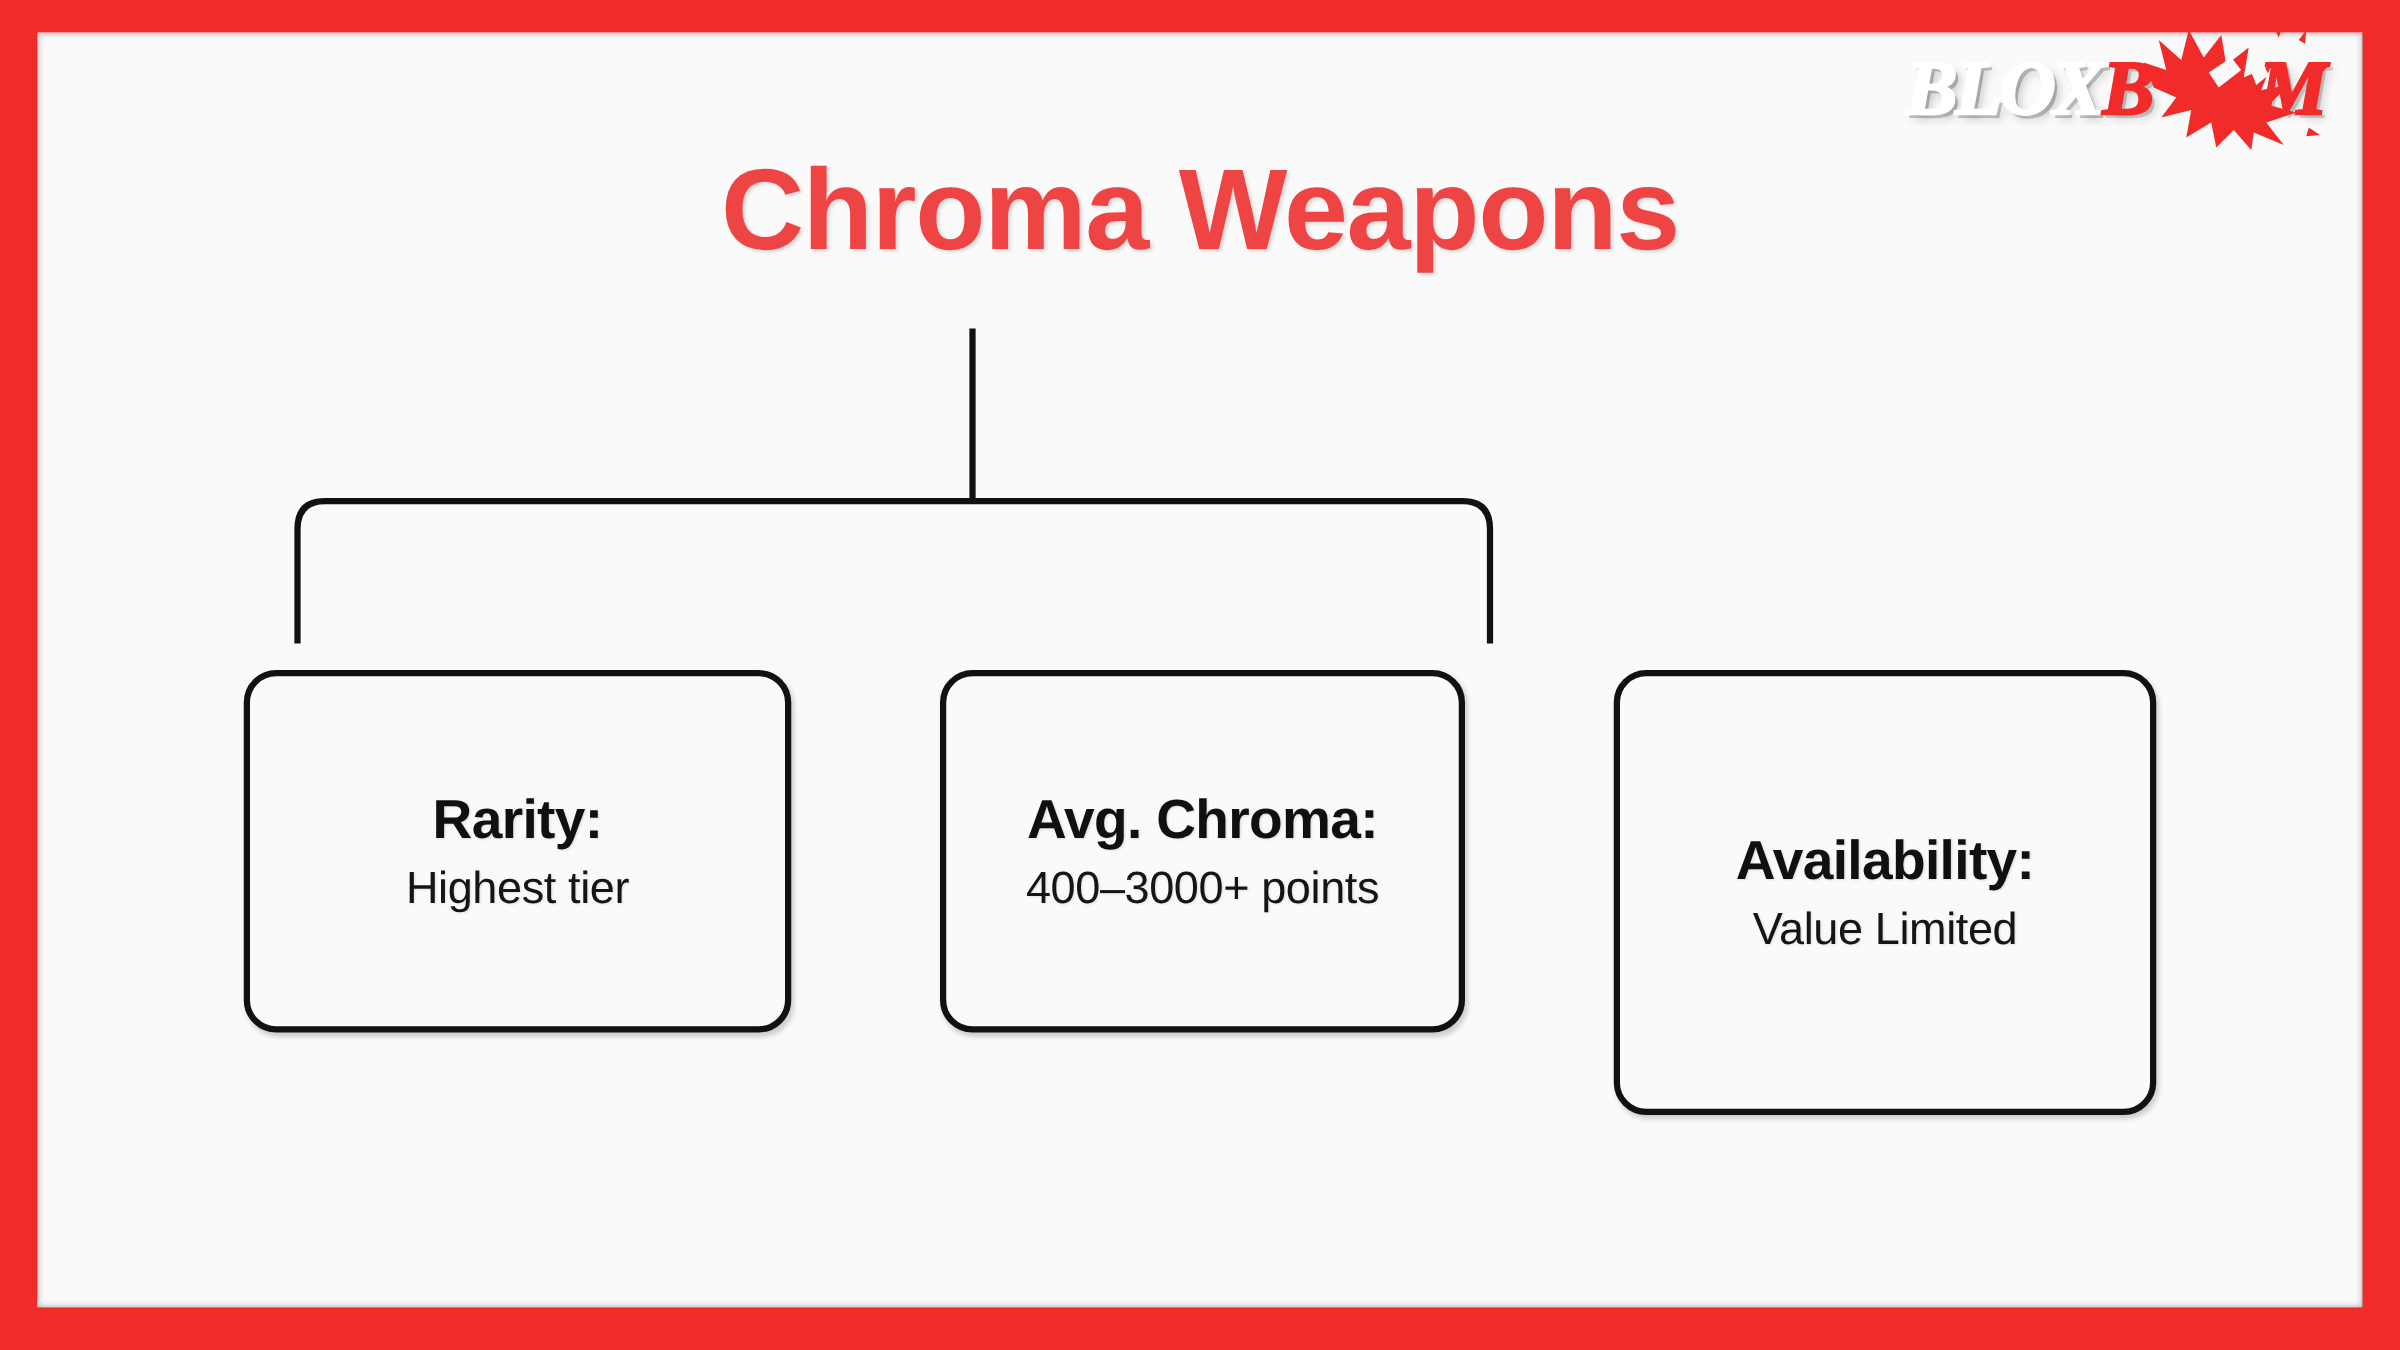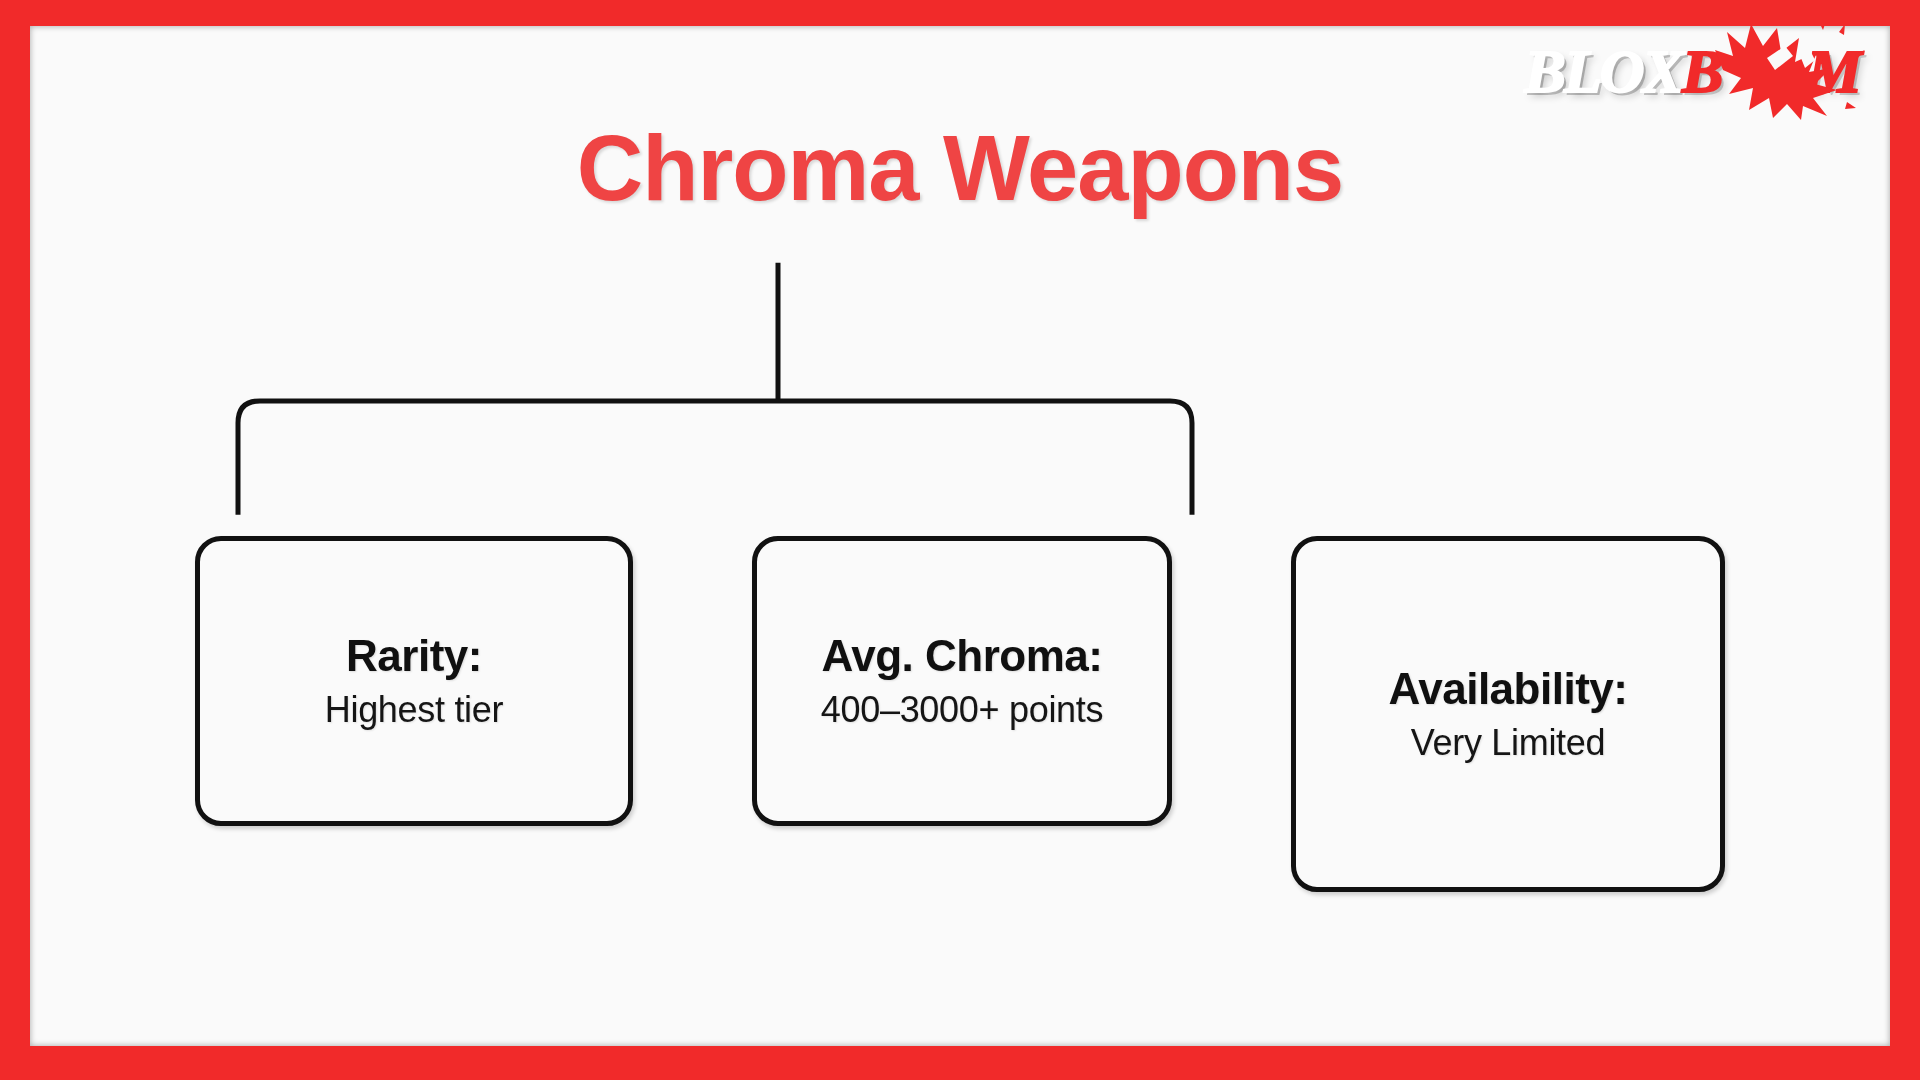--- a/index.html
+++ b/index.html
@@ -157,19 +157,19 @@
         <div class="value">Highest tier</div>
       </div>
 
       <div class="card card-2">
         <div class="label">Avg. Chroma:</div>
         <div class="value">400–3000+ points</div>
       </div>
 
       <div class="card card-3">
         <div class="label">Availability:</div>
-        <div class="value">Very Limited</div>
+        <div class="value">Value Limited</div>
       </div>
 
     </div>
 
   </div>
 </div>
 
 </body></html>

